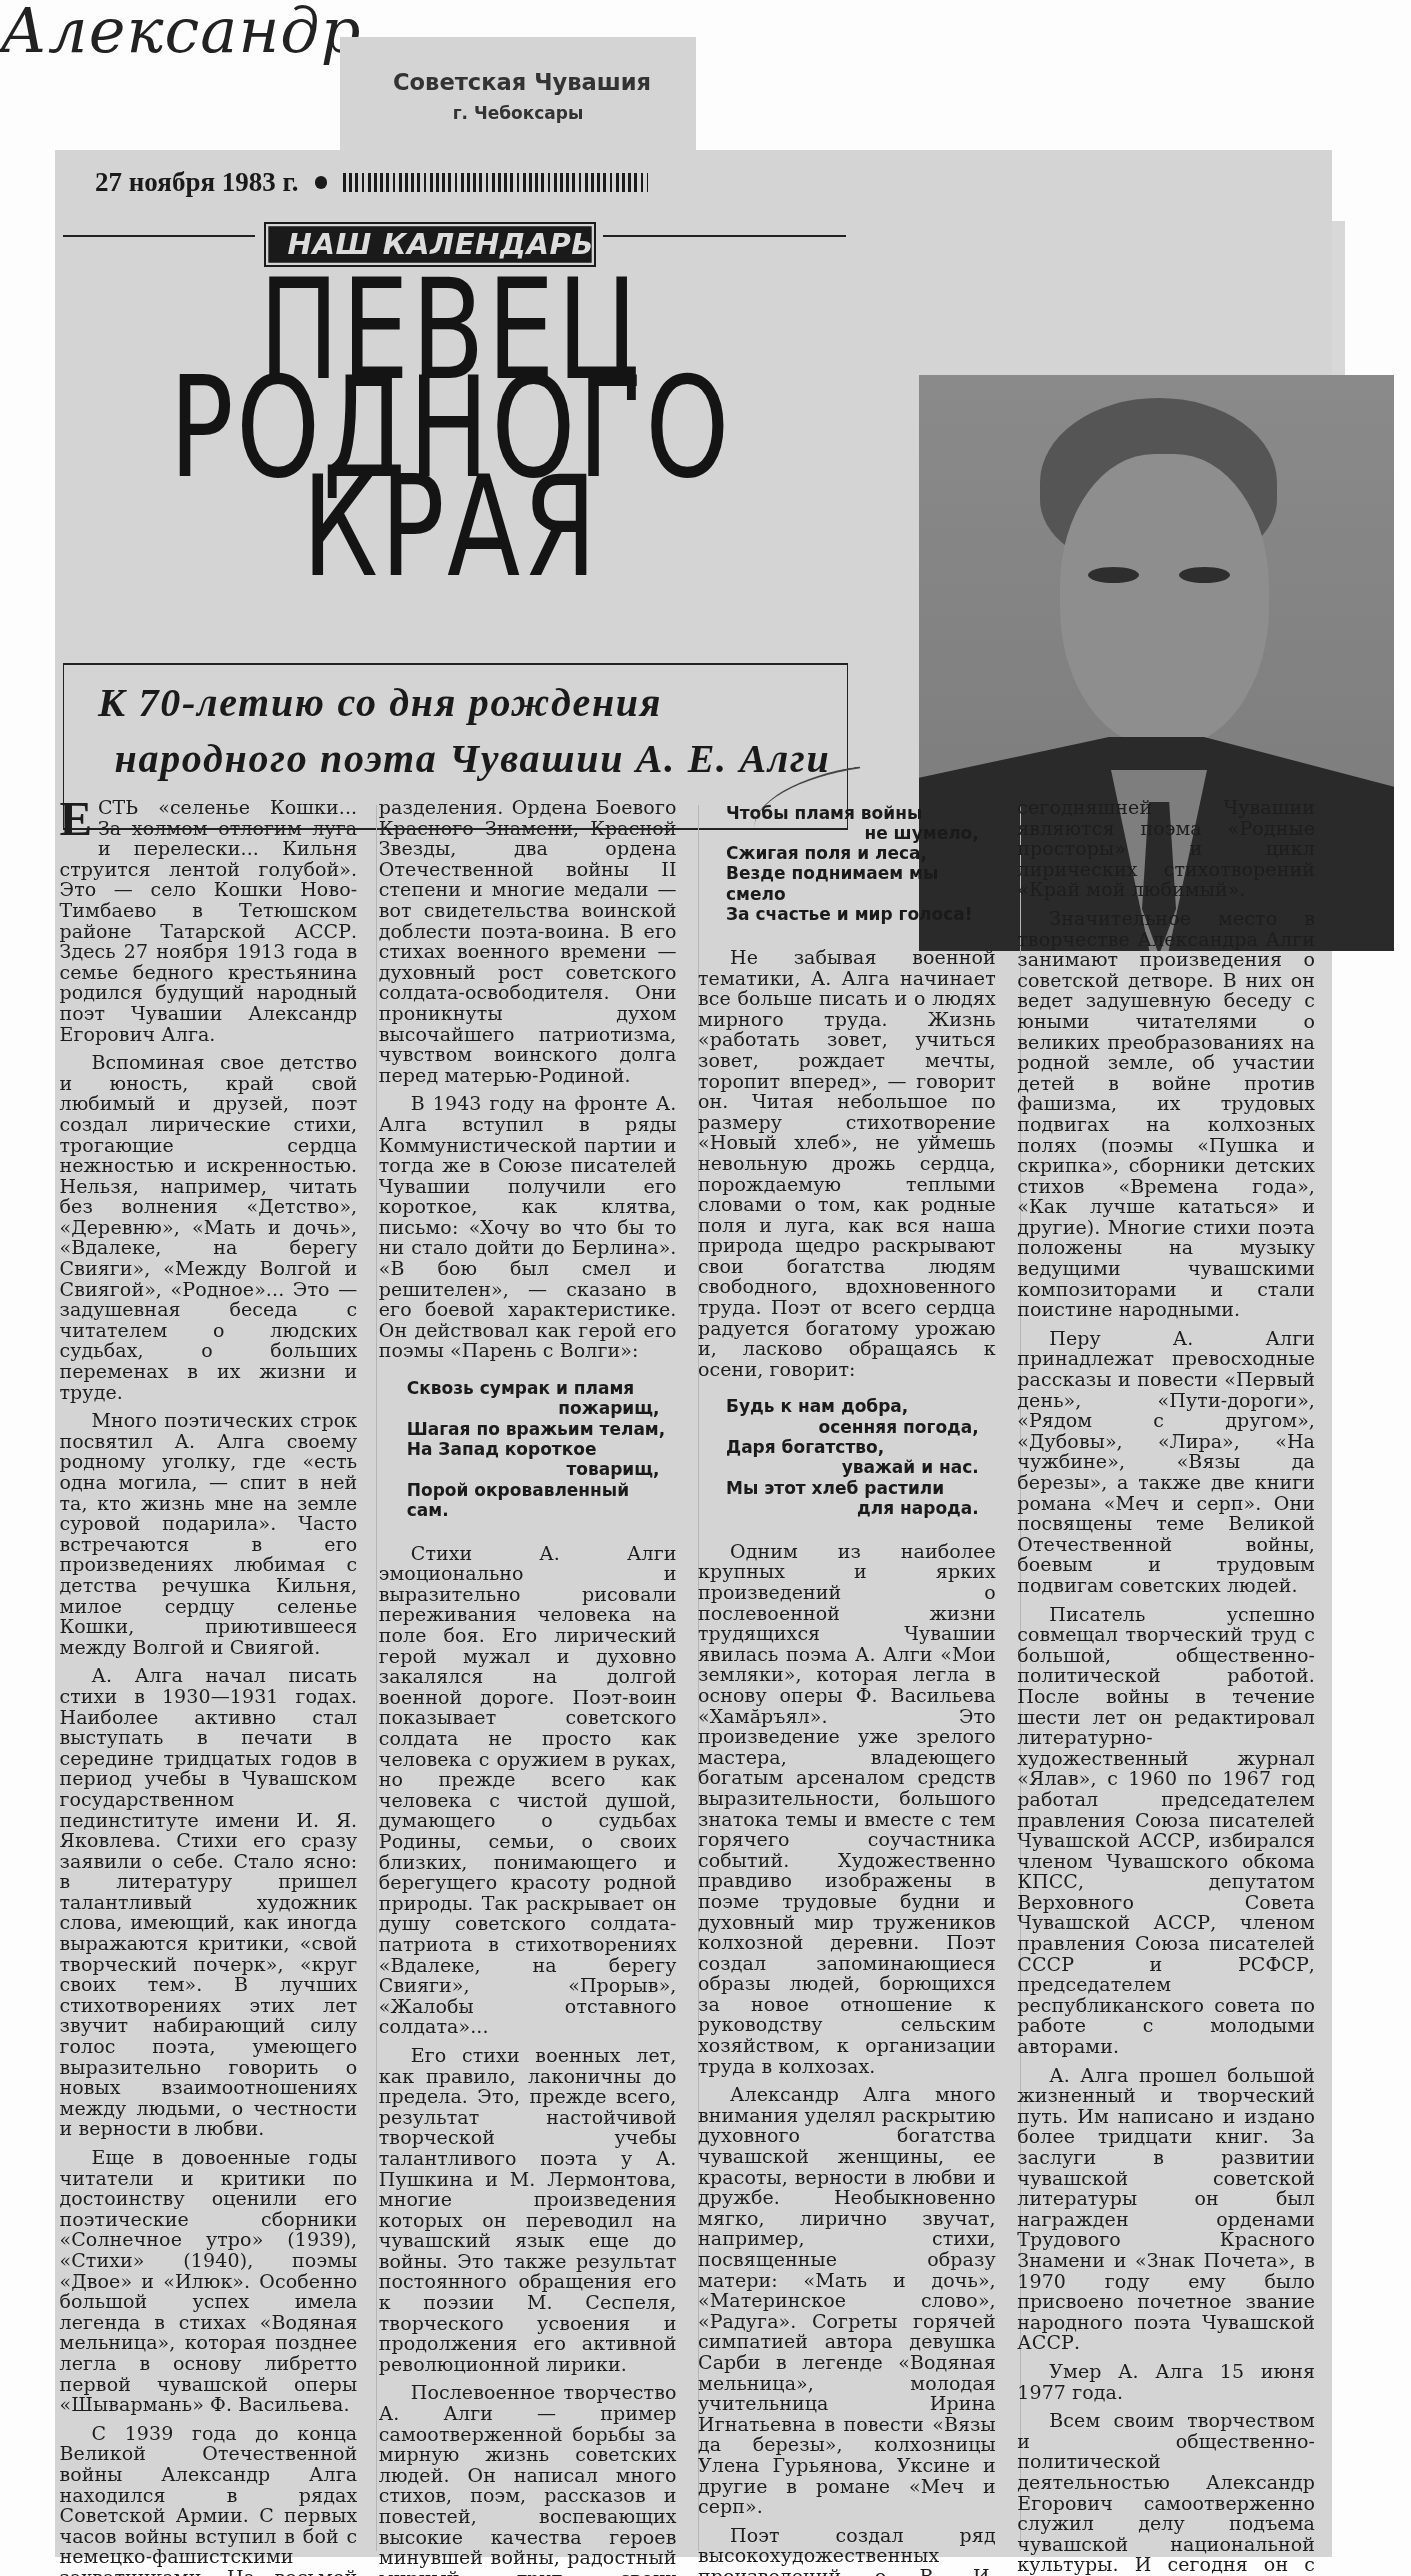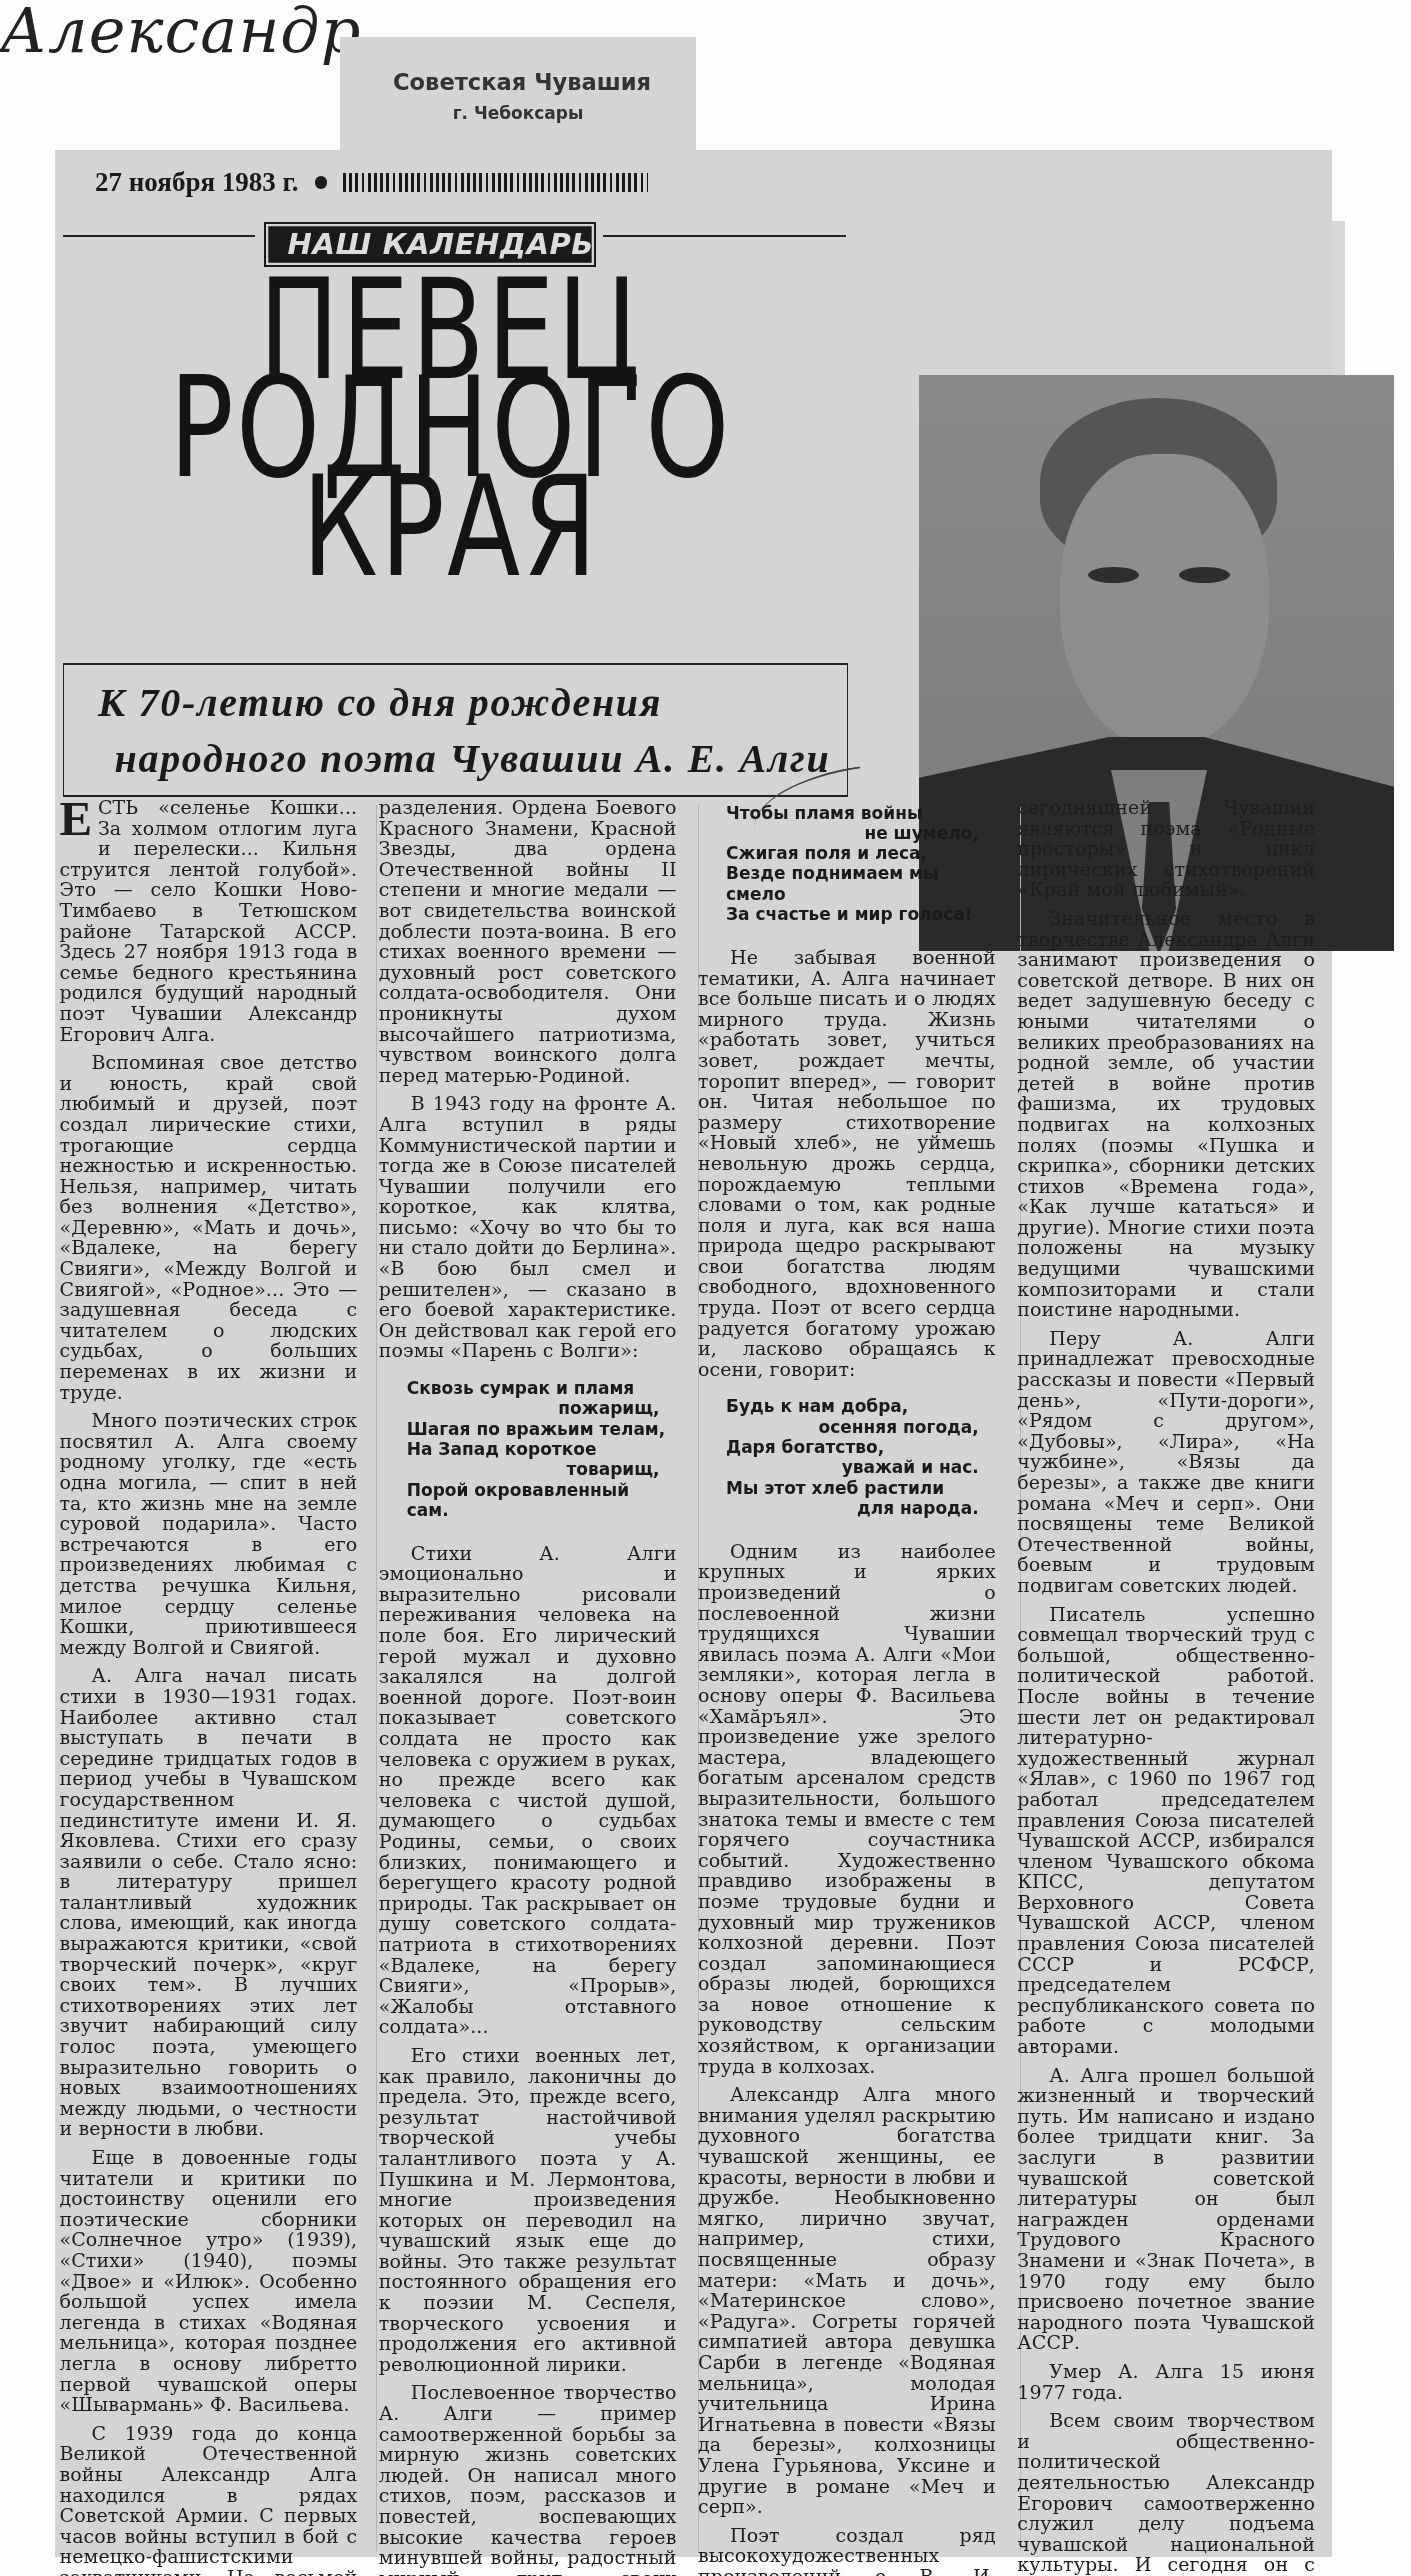--- a/index.html
+++ b/index.html
@@ -10,21 +10,21 @@
   .masthead .paper { margin-top:32px; font-family:"DejaVu Sans", sans-serif; font-weight:bold; font-size:22.6px; color:#333;padding-left:8px; }
   .masthead .city { margin-top:8px; font-family:"DejaVu Sans", sans-serif; font-weight:bold; font-size:17px; color:#333; }
   .main { left:55px; top:150px; width:1277px; height:2407px; }
   .photo-clip { left:842px; top:221px; width:503px; height:588px; background:#d8d8d8; }
   .dateline { position:absolute; left:40px; top:17px; font-family:"Liberation Serif", serif; font-weight:bold; font-size:27px; color:#1a1a1a; display:flex; align-items:center; gap:16px; }
   .dateline .dot { width:12.4px; height:12.4px; border-radius:50%; background:#1a1a1a; }
   .dateline .rule { width:305px; height:19px; background:repeating-linear-gradient(90deg,#1a1a1a 0 2.8px,transparent 2.8px 6.2px); }
   .rubric-line { position:absolute; top:85px; height:2.3px; background:#222; }
   .rubric { position:absolute; left:209px; top:72px; width:328px; height:41px; background:#1a1a1a; border:2.3px solid #1a1a1a; box-shadow:inset 0 0 0 2.3px #d4d4d4, inset 0 0 0 5.6px #1a1a1a; color:#dcdcdc; font-family:"DejaVu Sans", sans-serif; font-weight:bold; font-style:italic; font-size:29px; text-align:right; line-height:41px; letter-spacing:0.6px; }
   .headline { position:absolute; left:0; top:130px; width:791px; text-align:center; font-family:"DejaVu Sans", sans-serif; font-size:107px; line-height:76px; letter-spacing:2.3px; color:#141414; transform:scaleY(1.3); transform-origin:top center; }
-  .subtitle-box { position:absolute; left:8px; top:513px; width:785px; height:134px; border-top:2.8px solid #222; border-bottom:2.8px solid #222; border-left:1.7px solid #222; border-right:1.7px solid #222; box-sizing:border-box; }
+  .subtitle-box { position:absolute; left:8px; top:513px; width:785px; height:167px; border-top:2.8px solid #222; border-bottom:2.8px solid #222; border-left:1.7px solid #222; border-right:1.7px solid #222; box-sizing:border-box; }
   .subtitle { font-family:"Liberation Serif", serif; font-weight:bold; font-style:italic; font-size:40px; line-height:53px; padding:11.3px 0 0 34px; letter-spacing:1.7px; color:#1a1a1a; }
   .photo { position:absolute; left:864px; top:225px; width:475px; height:576px; background:radial-gradient(ellipse 130px 169px at 50% 42%, #9a9a9a 0 60%, transparent 61%), linear-gradient(#8a8a8a,#7a7a7a); overflow:hidden; }
   .photo .head { position:absolute; left:121px; top:22.6px; width:237px; height:169px; border-radius:50% 50% 40% 40%; background:#555; }
   .photo .face { position:absolute; left:141px; top:79px; width:209px; height:294px; border-radius:45% 45% 48% 48%; background:#8e8e8e; }
   .photo .eye { position:absolute; top:192px; width:51px; height:16px; border-radius:50%; background:#2e2e2e; }
   .photo .body { position:absolute; left:0; top:362px; width:475px; height:226px; background:#2a2a2a; clip-path:polygon(0 18%,40% 0,60% 0,100% 22%,100% 100%,0 100%); }
   .photo .shirt { position:absolute; left:192px; top:395px; width:96px; height:181px; background:#7e7e7e; clip-path:polygon(0 0,100% 0,60% 100%,40% 100%); }
   .photo .tie { position:absolute; left:223px; top:427px; width:34px; height:153px; background:#2a2a2a; clip-path:polygon(20% 0,80% 0,100% 70%,50% 100%,0 70%); }
   .columns { position:absolute; left:0; top:647px; width:1277px; display:flex; }
   .col { width:305px; margin-right:17px; box-sizing:border-box; padding-left:4.5px; }

